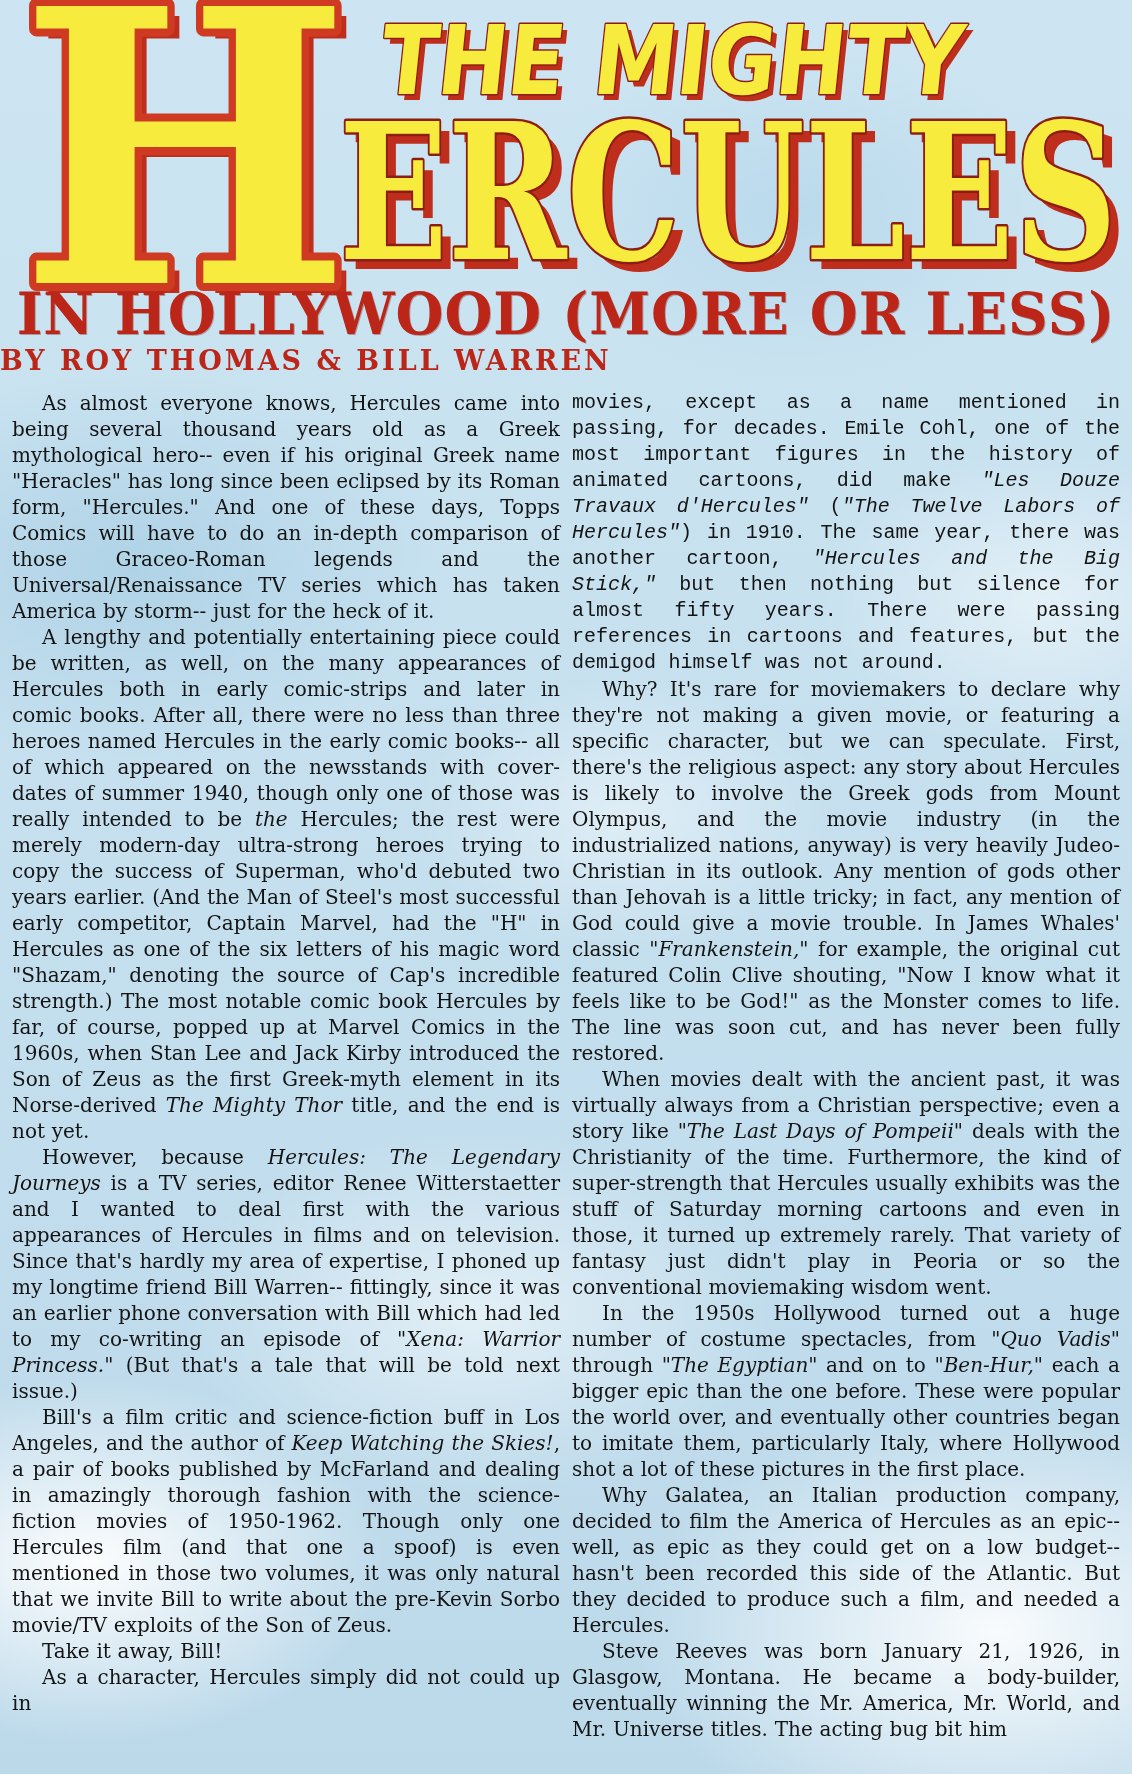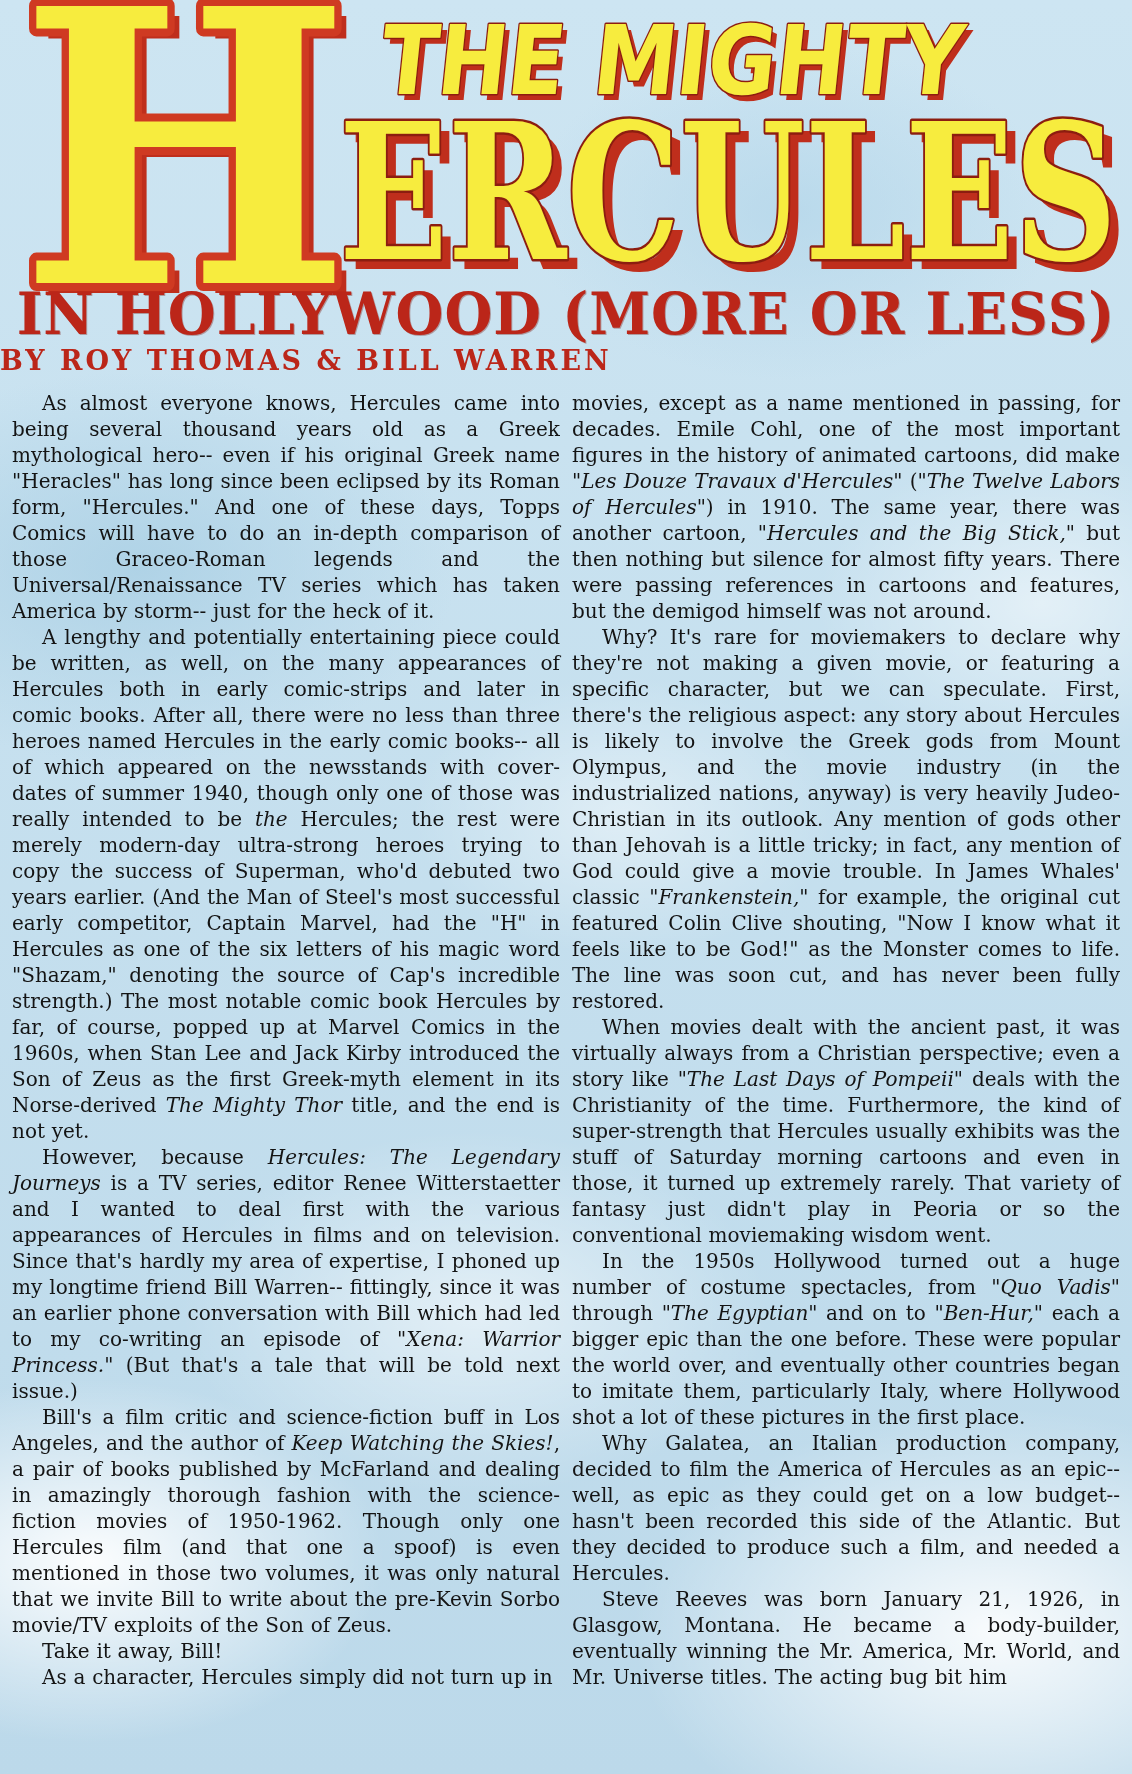--- a/index.html
+++ b/index.html
@@ -59,21 +59,21 @@
 
   .para {
     margin:0;
     text-indent:1.5em;
     text-align:justify;
     font-size:20px;
     line-height:1.3;
     color:#141414;
     word-spacing:0.02em;
   }
-  .col-right .para:first-child { text-indent:0; }
+  .col-right .para:first-child { text-indent:0;font-family:Liberation Mono, monospace; }
   .para i { font-style:italic; }
   .para b { font-weight:normal; }
 </style>
 </head>
 <body>
 
 <div class="page">
 
   <header>
     <svg class="logo-svg" width="1132" height="312" viewBox="0 0 1132 312" aria-hidden="true">
@@ -98,21 +98,21 @@
     <div class="byline">BY ROY THOMAS &amp; BILL WARREN</div>
   </header>
 
   <main class="article">
     <div class="col col-left">
         <p class="para">As almost everyone knows, Hercules came into being several thousand years old as a Greek mythological hero-- even if his original Greek name "Heracles" has long since been eclipsed by its Roman form, "Hercules."  And one of these days, Topps Comics will have to do an in-depth comparison of those Graceo-Roman legends and the Universal/Renaissance TV series which has taken America by storm-- just for the heck of it.</p>
         <p class="para">A lengthy and potentially entertaining piece could be written, as well, on the many appearances of Hercules both in early comic-strips and later in comic books.  After all, there were no less than three heroes named Hercules in the early comic books-- all of which appeared on the newsstands with cover-dates of summer 1940, though only one of those was really intended to be <i>the</i> Hercules; the rest were merely modern-day ultra-strong heroes trying to copy the success of Superman, who'd debuted two years earlier.  (And the Man of Steel's most successful early competitor, Captain Marvel, had the "H" in Hercules as one of the six letters of his magic word "Shazam," denoting the source of Cap's incredible strength.)  The most notable comic book Hercules by far, of course, popped up at Marvel Comics in the 1960s, when Stan Lee and Jack Kirby introduced the Son of Zeus as the first Greek-myth element in its Norse-derived <i>The Mighty Thor</i> title, and the end is not yet.</p>
         <p class="para">However, because <i>Hercules: The Legendary Journeys</i> is a TV series, editor Renee Witterstaetter and I wanted to deal first with the various appearances of Hercules in films and on television.  Since that's hardly my area of expertise, I phoned up my longtime friend Bill Warren-- fittingly, since it was an earlier phone conversation with Bill which had led to my co-writing an episode of <i>"Xena: Warrior Princess."</i>  (But that's a tale that will be told next issue.)</p>
         <p class="para">Bill's a film critic and science-fiction buff in Los Angeles, and the author of <i>Keep Watching the Skies!</i>, a pair of books published by McFarland and dealing in amazingly thorough fashion with the science-fiction movies of 1950-1962.  Though only one Hercules film (and that one a spoof) is even mentioned in those two volumes, it was only natural that we invite Bill to write about the pre-Kevin Sorbo movie/TV exploits of the Son of Zeus.</p>
         <p class="para">Take it away, Bill!</p>
-        <p class="para">As a character, Hercules simply did not turn up in</p>
+        <p class="para">As a character, Hercules simply did not could up in</p>
       </div>
     <div class="col col-right">
         <p class="para">movies, except as a name mentioned in passing, for decades.  Emile Cohl, one of the most important figures in the history of animated cartoons, did make <i>"Les Douze Travaux d'Hercules"</i> (<i>"The Twelve Labors of Hercules"</i>) in 1910.  The same year, there was another cartoon, <i>"Hercules and the Big Stick,"</i> but then nothing but silence for almost fifty years.  There were passing references in cartoons and features, but the demigod himself was not around.</p>
         <p class="para">Why?  It's rare for moviemakers to declare why they're <b>not</b> making a given movie, or featuring a specific character, but we can speculate.  First, there's the religious aspect:  any story about Hercules is likely to involve the Greek gods from Mount Olympus, and the movie industry (in the industrialized nations, anyway) is very heavily Judeo-Christian in its outlook.  Any mention of gods other than Jehovah is a little tricky; in fact, any mention of God could give a movie trouble.  In James Whales' classic <i>"Frankenstein,"</i> for example, the original cut featured Colin Clive shouting, "Now I know what it feels like to be God!" as the Monster comes to life.  The line was soon cut, and has never been fully restored.</p>
         <p class="para">When movies dealt with the ancient past, it was virtually always from a Christian perspective; even a story like <i>"The Last Days of Pompeii"</i> deals with the Christianity of the time.  Furthermore, the kind of super-strength that Hercules usually exhibits was the stuff of Saturday morning cartoons and even in those, it turned up extremely rarely.  That variety of fantasy just didn't play in Peoria or so the conventional moviemaking wisdom went.</p>
         <p class="para">In the 1950s Hollywood turned out a huge number of costume spectacles, from <i>"Quo Vadis"</i> through <i>"The Egyptian"</i> and on to <i>"Ben-Hur,"</i> each a bigger epic than the one before.  These were popular the world over, and eventually other countries began to imitate them, particularly Italy, where Hollywood shot a lot of these pictures in the first place.</p>
         <p class="para">Why Galatea, an Italian production company, decided to film the America of Hercules as an epic--well, as epic as they could get on a low budget--hasn't been recorded this side of the Atlantic.  But they decided to produce such a film, and needed a Hercules.</p>
         <p class="para">Steve Reeves was born January 21, 1926, in Glasgow, Montana.  He became a body-builder, eventually winning the Mr. America, Mr. World, and Mr. Universe titles.  The acting bug bit him</p>
       </div>
   </main>

